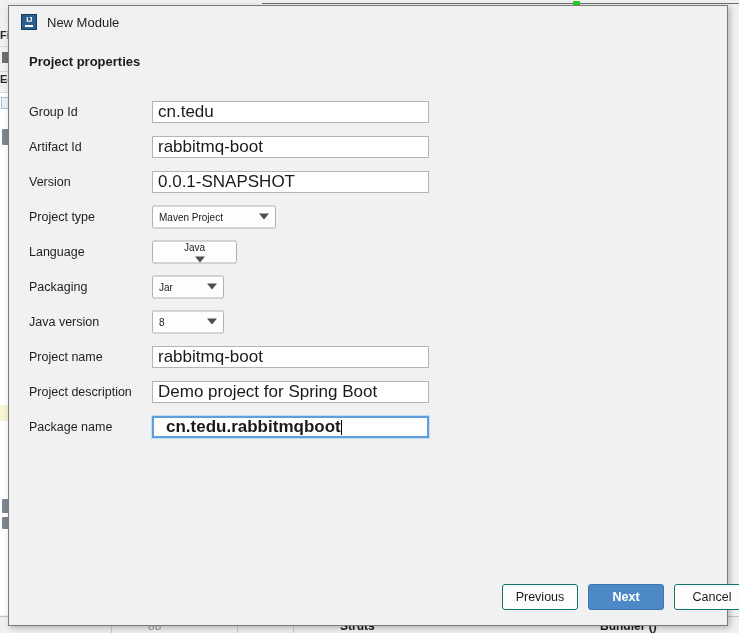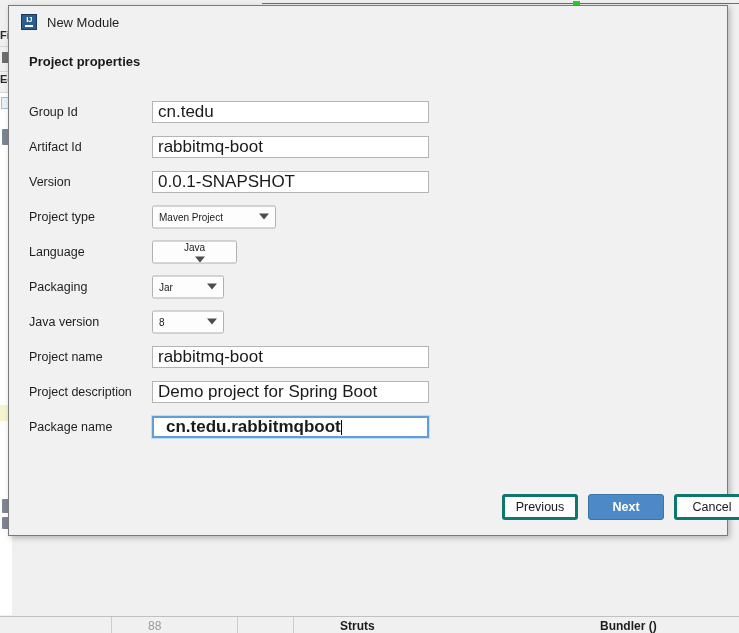--- a/index.html
+++ b/index.html
@@ -120,21 +120,21 @@
     position: absolute;
     left: 573px; top: 1px;
     width: 7px; height: 7px;
     background: #27d027;
   }
 
   
   #new-module-dialog {
     position: absolute;
     left: 8px; top: 5px;
-    width: 720px; height: 531px;
+    width: 720px; height: 621px;
     background: #f1f1f1;
     border: 1px solid #7a7a7a;
     box-shadow: 2px 2px 6px rgba(0,0,0,0.25);
     box-sizing: border-box;
   }
 
   .dialog-titlebar {
     position: absolute;
     left: 0; top: 0;
     width: 100%; height: 32px;
@@ -271,21 +271,21 @@
     position: absolute;
     left: 0; bottom: 0;
     width: 100%;
     height: 54px;
   }
   .dlg-button {
     position: absolute;
     top: 13px;
     height: 26px;
     background: #fdfdfd;
-    border: 3px solid #0f766e;
+    border: 1px solid #0f766e;
     border-radius: 3px;
     font-family: "Liberation Sans", sans-serif;
     font-size: 12.5px;
     color: #1a1a1a;
     box-sizing: border-box;
     cursor: default;
     padding: 0;
   }
   #previous-button { left: 493px; width: 76px; }
   #next-button {

